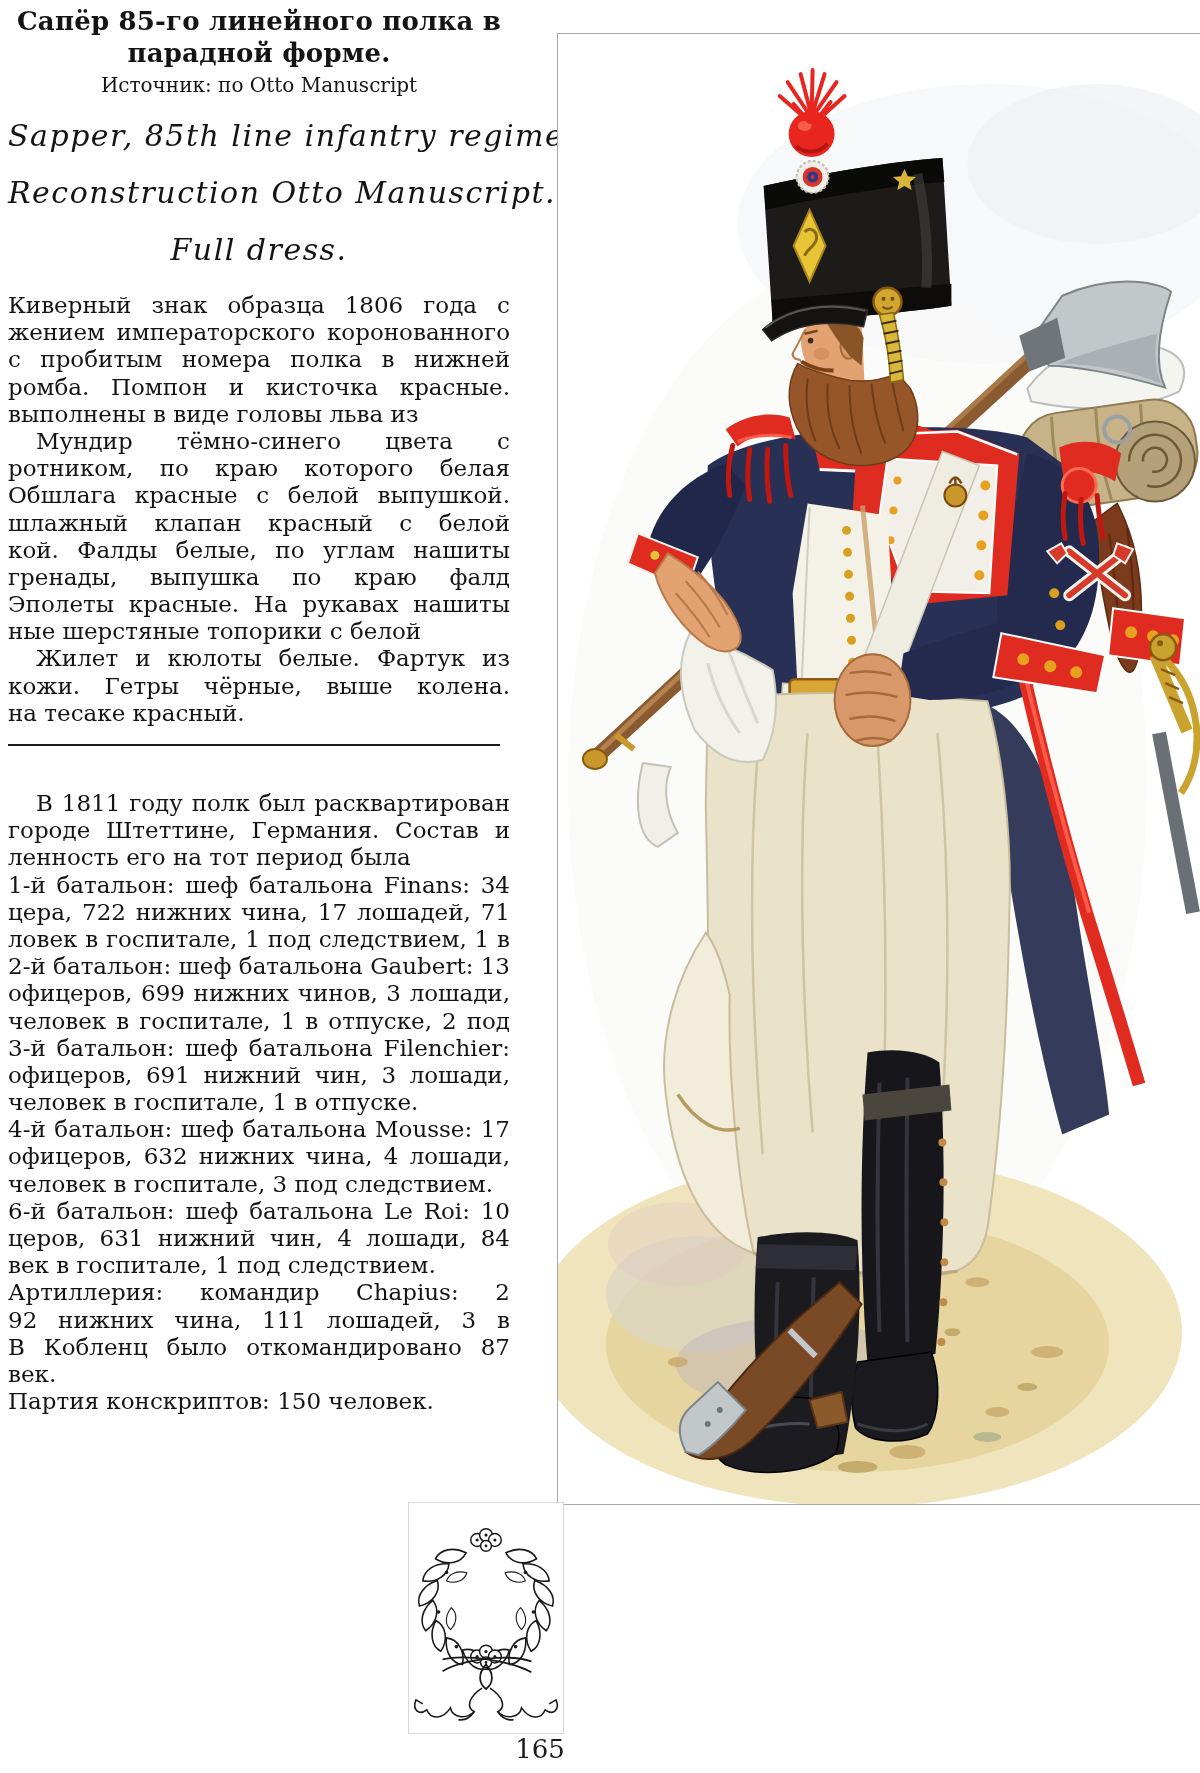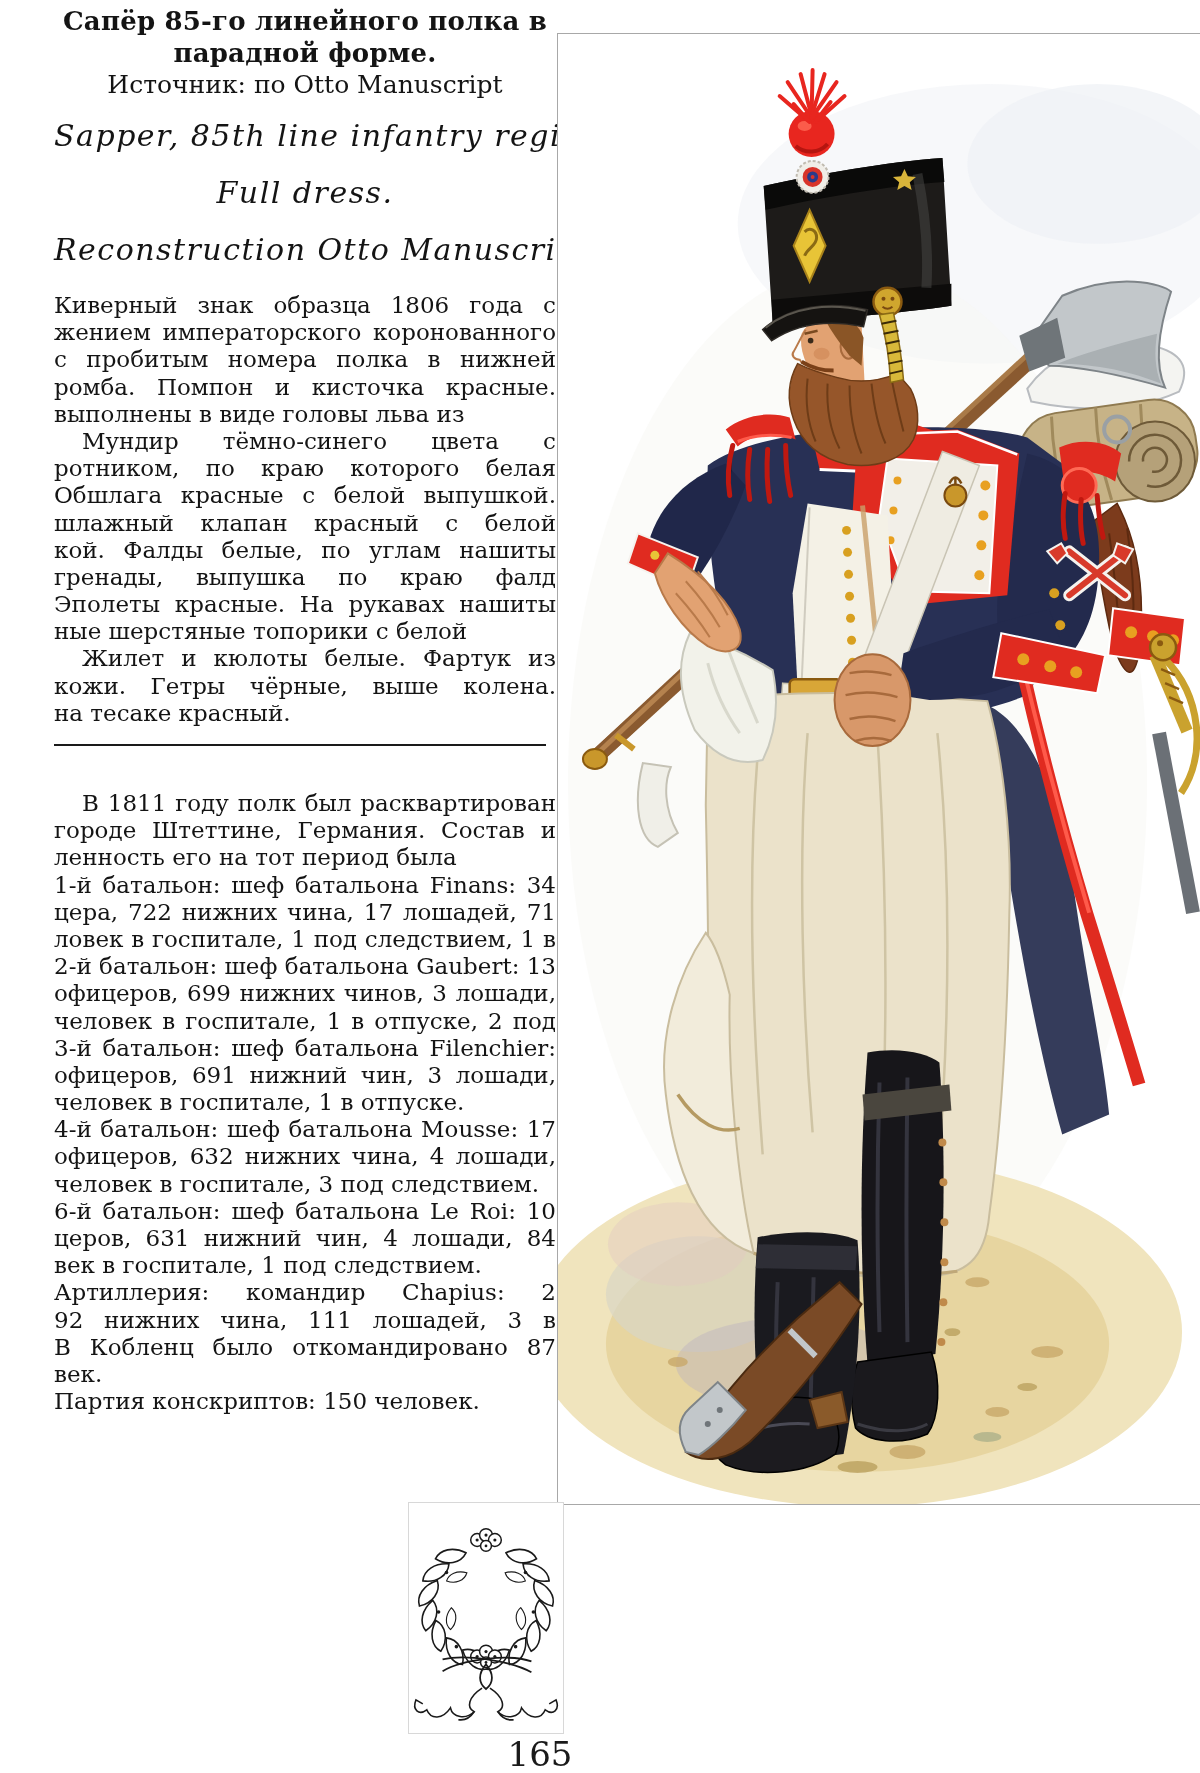--- a/index.html
+++ b/index.html
@@ -1,56 +1,56 @@
 <!DOCTYPE html>
 <html lang="ru"><head>
 <meta charset="utf-8">
 <style>
   html,body{margin:0;padding:0;background:#ffffff;}
   .page{position:relative;width:1200px;height:1773px;background:#ffffff;overflow:hidden;
         font-family:"DejaVu Serif","Liberation Serif",serif;color:#141414;}
-  .leftcol{position:absolute;left:8px;top:0;width:502px;height:1773px;margin-left:46px;}
+  .leftcol{position:absolute;left:8px;top:0;width:502px;height:1773px;}
   .header{position:absolute;top:5px;left:0;width:100%;text-align:center;}
   .title{font-weight:bold;font-size:26px;line-height:32px;letter-spacing:.2px;}
-  .source{font-size:25px;line-height:30px;margin-top:1px;}
+  .source{font-size:20px;line-height:30px;margin-top:1px;}
   .scriptblock{position:absolute;top:118px;left:0;width:100%;text-align:center;
                font-style:italic;font-size:30px;letter-spacing:1.5px;}
   .scriptline{margin-bottom:22px;white-space:nowrap;}
   .block{position:absolute;left:0;width:502px;}
   #block1{top:292px;}
   #block2{top:790px;}
   .tline{height:27.2px;line-height:27.2px;font-size:23px;overflow:hidden;white-space:normal;}
   .tjust{text-align:justify;text-align-last:justify;}
   .tlast{text-align:left;}
   .tindent{text-indent:28px;}
   .rule{position:absolute;top:744px;left:0;width:492px;height:0;border-top:2px solid #1a1a1a;}
   .illus{position:absolute;left:557px;top:33px;width:643px;height:1472px;box-sizing:border-box;
          border-top:1px solid #a8a8a8;border-left:1px solid #a8a8a8;border-bottom:1px solid #a8a8a8;
          background:#ffffff;}
   .illus svg{display:block;width:100%;height:100%;}
   .wreathbox{position:absolute;left:408px;top:1502px;width:156px;height:232px;box-sizing:border-box;
              background:#ffffff;border:1px solid #d8d8d8;}
   .wreathbox svg{display:block;width:100%;height:100%;}
-  .pagenum{position:absolute;top:1734px;left:0;width:1080px;text-align:center;font-size:34px;color:#1a1a1a;}
+  .pagenum{position:absolute;top:1734px;left:0;width:1080px;text-align:center;font-size:26px;color:#1a1a1a;}
 </style>
 </head>
 <body>
 
 <div class="page">
 
   <div class="leftcol">
     <div class="header">
       <div class="title">Сапёр 85-го линейного полка в парадной форме.</div>
       <div class="source">Источник: по Otto Manuscript</div>
     </div>
 
     <div class="scriptblock" id="scriptblock">
         <div class="scriptline">Sapper, 85th line infantry regiment.</div>
+        <div class="scriptline">Reconstruction Otto Manuscript.</div>
         <div class="scriptline">Full dress.</div>
-        <div class="scriptline">Reconstruction Otto Manuscript.</div>
       </div>
 
     <div class="block" id="block1">
         <div class="tline tjust">Киверный знак образца 1806 года с изобра-</div>
         <div class="tline tjust">жением императорского коронованного орла</div>
         <div class="tline tjust">с пробитым номера полка в нижней части</div>
         <div class="tline tjust">ромба. Помпон и кисточка красные. Розетки</div>
         <div class="tline tlast">выполнены в виде головы льва из латуни.</div>
         <div class="tline tjust tindent">Мундир тёмно-синего цвета с красным во-</div>
         <div class="tline tjust">ротником, по краю которого белая выпушка.</div>

